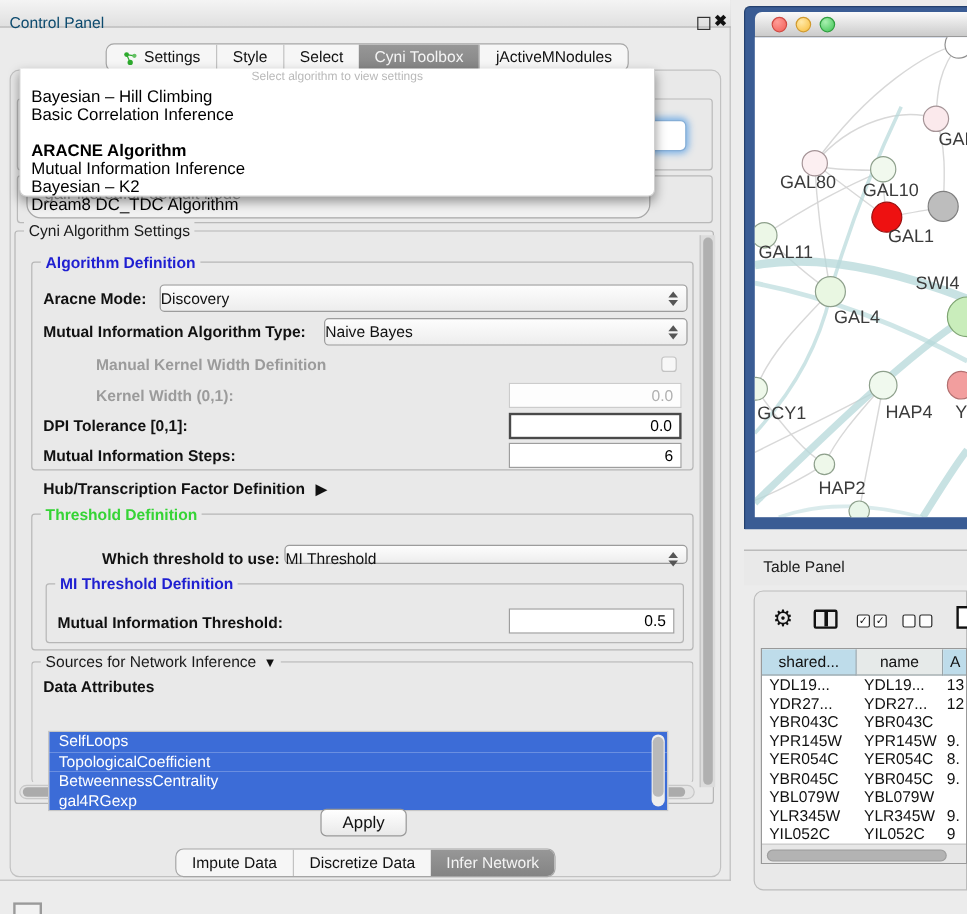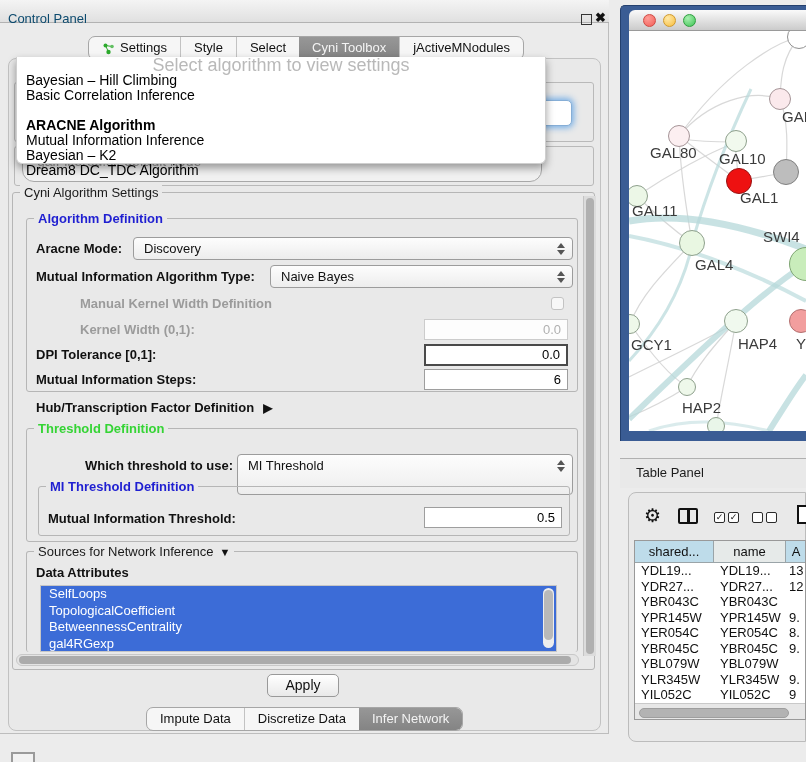--- a/index.html
+++ b/index.html
@@ -25,34 +25,34 @@
   
   .outer-panel{left:8px;top:58px;width:593px;height:673px;background:#e9e9e9;border:1px solid #c2c2c2;border-radius:8px;box-sizing:border-box;}
 
   
   .gb{border:1px solid #b9b9b9;border-radius:3px;background:transparent;box-sizing:border-box;}
   .focus-combo{left:100px;top:100px;width:472px;height:26px;background:#fff;border:1px solid #86aed6;border-radius:5px;box-shadow:0 0 6px 2px #79b0e6;box-sizing:border-box;}
   .bg-combo{left:22px;top:138px;width:520px;height:44px;background:#f1f1f1;border:1px solid #a8a8a8;border-radius:12px;box-sizing:border-box;color:#9a9a9a;font-size:14px;line-height:44px;padding-left:14px;}
 
   
   .popup{left:16px;top:57px;width:530px;height:107px;background:#fff;border:1px solid #cfcfcf;border-top:none;border-radius:0 0 6px 6px;box-shadow:0 4px 9px rgba(0,0,0,.38);z-index:20;box-sizing:border-box;}
-  .popup-placeholder{height:16px;line-height:16px;text-align:center;color:#b9b9b9;font-size:18px;}
+  .popup-placeholder{height:16px;line-height:16px;text-align:center;color:#b9b9b9;font-size:10px;}
   .popup-option{height:15px;line-height:15px;font-size:14px;color:#000;padding-left:9px;white-space:nowrap;}
   .popup-option.bold{font-weight:bold;margin-top:15px;}
 
   
   .fieldset{border:1px solid #b6b6b6;border-radius:3px;box-sizing:border-box;}
   .legend{position:absolute;font-size:13px;background:#e9e9e9;padding:0 4px;color:#1a1a1a;white-space:nowrap;}
   .legend.blue{color:var(--legend-blue);font-weight:bold;}
   .legend.green{color:var(--legend-green);font-weight:bold;}
 
   .lbl{font-size:13px;font-weight:bold;color:#111;white-space:nowrap;}
   .lbl.dis{color:#9b9b9b;margin-left:44px;}
 
-  .combo{background:linear-gradient(#fdfdfd,#ededed);border:1px solid #9c9c9c;border-radius:4px;box-sizing:border-box;font-size:13px;color:#111;line-height:21px;padding-left:10px;}
+  .combo{background:linear-gradient(#fdfdfd,#ededed);border:1px solid #9c9c9c;border-radius:4px;box-sizing:border-box;font-size:13px;color:#111;line-height:21px;padding-left:0;}
   .stepper{position:absolute;right:7px;top:5px;width:8px;}
   .stepper:before{content:"";display:block;width:0;height:0;border-left:4px solid transparent;border-right:4px solid transparent;border-bottom:5px solid #555;}
   .stepper:after{content:"";display:block;width:0;height:0;margin-top:2px;border-left:4px solid transparent;border-right:4px solid transparent;border-top:5px solid #555;}
 
   .tfield{background:#fff;border:1px solid #9e9e9e;box-sizing:border-box;font-size:13px;color:#000;text-align:right;padding-right:6px;line-height:19px;}
   .tfield.dis{border-color:#cccccc;color:#b0b0b0;background:#fdfdfd;}
   .tfield.focus{border:2px solid #4a4a4a;line-height:17px;}
 
   .checkbox{width:13px;height:13px;border:1px solid #c3c3c3;border-radius:3px;background:#f7f7f7;box-sizing:border-box;}
 
@@ -196,34 +196,34 @@
 
   <div class="abs lbl" style="left:36px;top:372px;">Mutual Information Steps:</div>
   <div class="abs tfield" style="left:424px;top:369px;width:144px;height:21px;">6</div>
 
   <div class="abs lbl" style="left:36px;top:400px;"><span>Hub/Transcription Factor Definition</span><span class="arrow-right">▶</span></div>
 
   <div class="abs fieldset" style="left:26px;top:428px;width:552px;height:114px;"></div>
   <div class="legend green" style="left:34px;top:421px;">Threshold Definition</div>
 
   <div class="abs lbl" style="left:85px;top:458px;">Which threshold to use:</div>
-  <div class="abs combo" style="left:237px;top:454px;width:336px;height:41px;">
+  <div class="abs combo" style="left:237px;top:454px;width:336px;height:16px;">
     <span>MI Threshold</span>
     <span class="stepper"></span>
   </div>
 
   <div class="abs fieldset" style="left:38px;top:486px;width:532px;height:50px;"></div>
   <div class="legend blue" style="left:46px;top:479px;">MI Threshold Definition</div>
   <div class="abs lbl" style="left:48px;top:511px;">Mutual Information Threshold:</div>
   <div class="abs tfield" style="left:424px;top:507px;width:138px;height:21px;">0.5</div>
 
   <div class="abs fieldset" style="left:26px;top:551px;width:552px;height:101px;border-bottom:none;"></div>
   <div class="legend" style="left:34px;top:544px;"><span>Sources for Network Inference</span><span class="arrow-down">▼</span></div>
   <div class="abs lbl" style="left:36px;top:565px;">Data Attributes</div>
-  <div class="abs attr-list" style="left:40px;top:585px;width:517px;height:67px;">
+  <div class="abs attr-list" style="left:40px;top:609px;width:517px;height:67px;">
     <div id="attr-items">
         <div class="attr-item">SelfLoops</div>
         <div class="attr-item">TopologicalCoefficient</div>
         <div class="attr-item">BetweennessCentrality</div>
         <div class="attr-item">gal4RGexp</div>
       </div>
     <div class="list-vscroll">
         <div class="thumb"></div>
       </div>
   </div>

